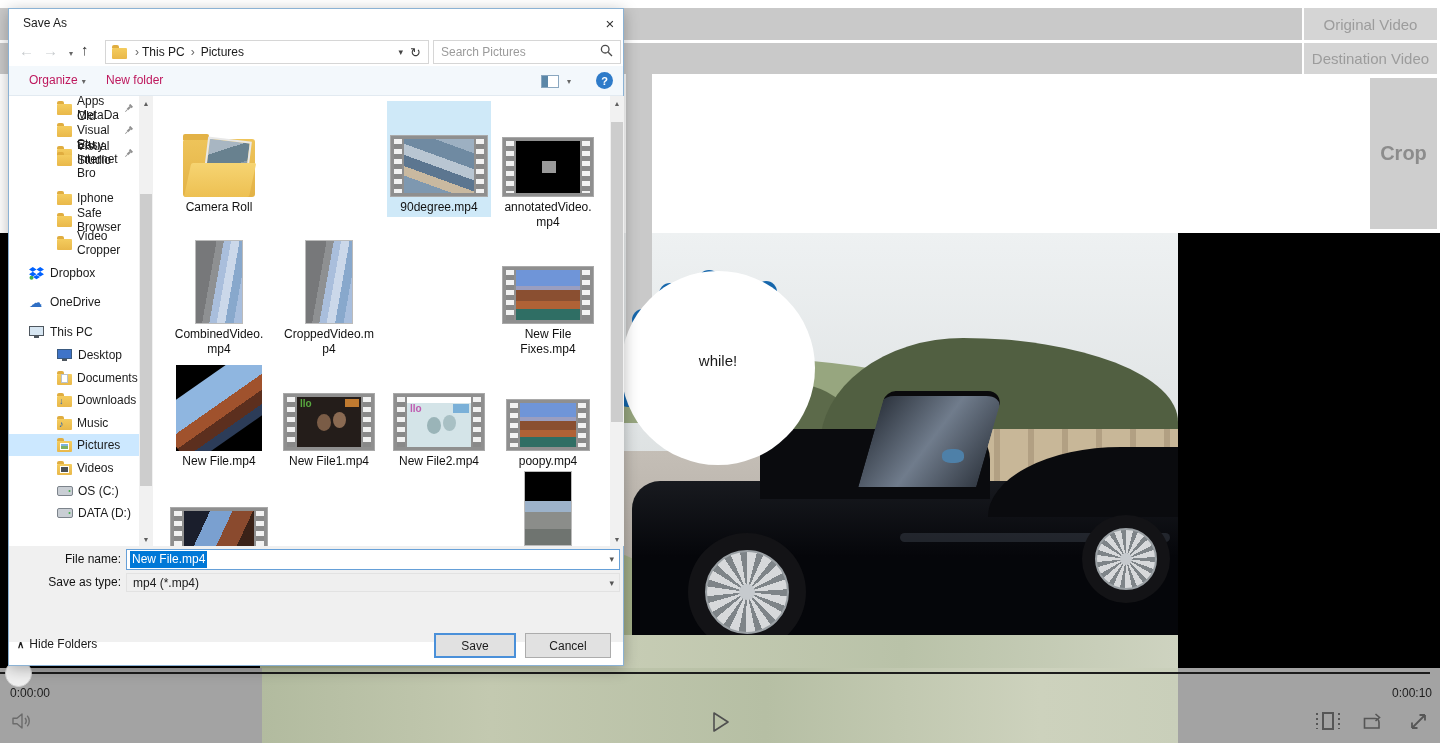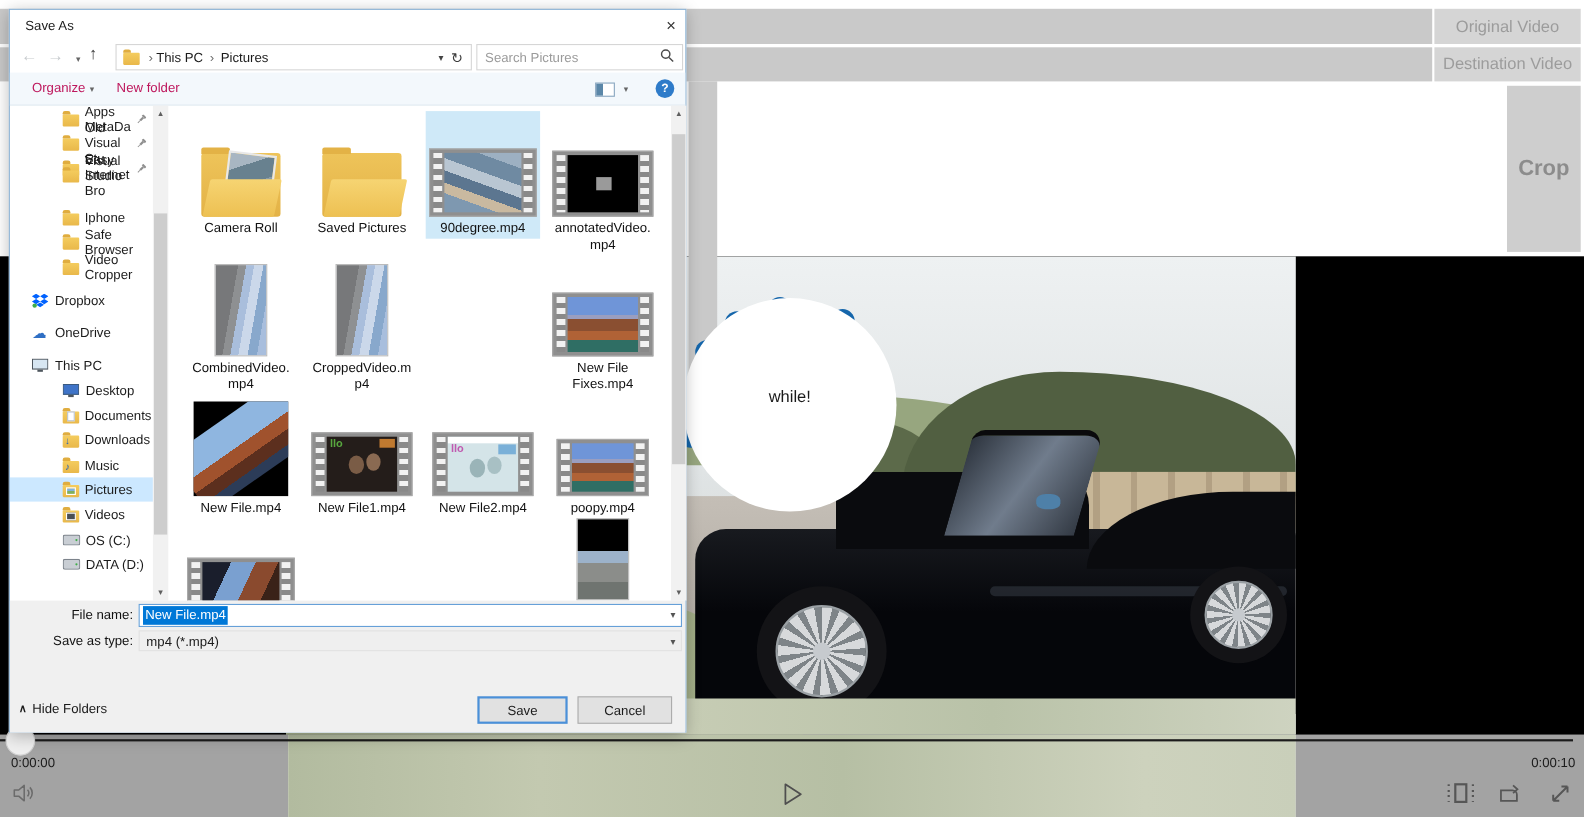--- a/index.html
+++ b/index.html
@@ -83,21 +83,21 @@
     background:linear-gradient(180deg,#8fb6e0 0 45%,#a0522d 45% 66%,#5c2f1e 66% 85%,#2c3c58 85%)}
   .folL{position:relative;width:76px;height:58px}
   .fb{position:absolute;left:2px;top:0;right:2px;bottom:0;background:linear-gradient(#eec45a,#e3b246);border-radius:3px}
   .fb::before{content:"";position:absolute;top:-5px;left:0;width:26px;height:6px;background:#e3b246;border-radius:2px 2px 0 0}
   .fphoto{position:absolute;left:24px;top:0;width:44px;height:50px;border:2px solid #e8e8e8;transform:rotate(7deg);
     background:linear-gradient(155deg,#a8b6c2 0 25%,#68818f 25% 55%,#8a9ca9 55% 75%,#4f6875 75%)}
   .ff{position:absolute;left:3px;right:8px;bottom:0;height:34px;background:linear-gradient(#f6d472,#edc052);
     border-radius:2px;transform:skewX(-12deg);transform-origin:bottom left}
   .ff.full{right:4px}
   
-  #band{left:0;top:537px;width:614px;height:120px;background:#f0f0f0}
+  #band{left:0;top:537px;width:614px;height:96px;background:#f0f0f0}
   .flabel{position:absolute;width:112px;text-align:right;font-size:12px;color:#111;line-height:21px}
   #fninput{left:117px;top:3px;width:494px;height:21px;background:#fff;border:1px solid #66a0d8;display:flex;align-items:center;padding-left:3px}
   .hl{background:#0078d7;color:#fff;font-size:12px;line-height:17px;padding:0 2px}
   #satype{left:117px;top:27px;width:494px;height:19px;background:#efefef;border:1px solid #e2e2e2;display:flex;align-items:center;padding-left:6px;font-size:12px;color:#1b1b1b}
   .cmbcar{position:absolute;right:5px;top:4px;font-size:9px;color:#555}
   .btn{position:absolute;height:25px;background:#e1e1e1;font-size:12px;color:#1b1b1b;display:flex;align-items:center;justify-content:center;cursor:pointer}
   #save-btn{left:425px;top:87px;width:82px;border:2px solid #4a90d9}
   #cancel-btn{left:516px;top:87px;width:86px;border:1px solid #acacac}
   #hidef{left:8px;top:91px;display:flex;align-items:center;font-size:12px;color:#1b1b1b;cursor:pointer}
   input{font-family:"Liberation Sans",sans-serif}
@@ -363,31 +363,20 @@
           <div class="folL">
             <i class="fb"></i>
             <i class="fphoto"></i>
             <i class="ff"></i>
           </div>
         </div>
       <div class="lbl">
           <div>Camera Roll</div>
         </div>
     </div>
-    <div class="tile" style="left:268px;top:5px">
-      <div class="tw" style="height:96px">
-          <div class="folL">
-            <i class="fb"></i>
-            <i class="ff full"></i>
-          </div>
-        </div>
-      <div class="lbl">
-          <div>Saved Pictures</div>
-        </div>
-    </div>
     <div class="tile selt" style="left:378px;top:5px;height:116px">
       <div class="tw" style="height:96px">
           <div class="film" style="width:98px;height:62px">
             <i class="sp l"></i>
             <i class="sp r"></i>
             <div class="shot" style="background:linear-gradient(200deg,#9db0c2 0 18%,#6f8aa2 18% 38%,#b9c6d2 38% 52%,#5c7690 52% 66%,#c9b9a0 66% 78%,#7e98b0 78%)"></div>
           </div>
         </div>
       <div class="lbl">
           <div>90degree.mp4</div>

